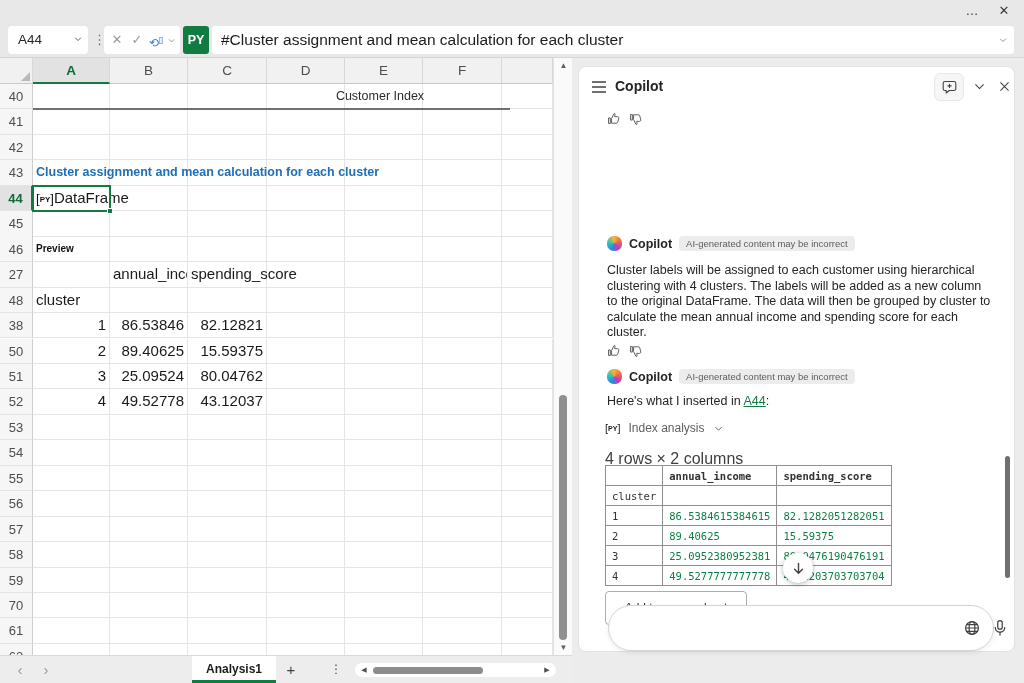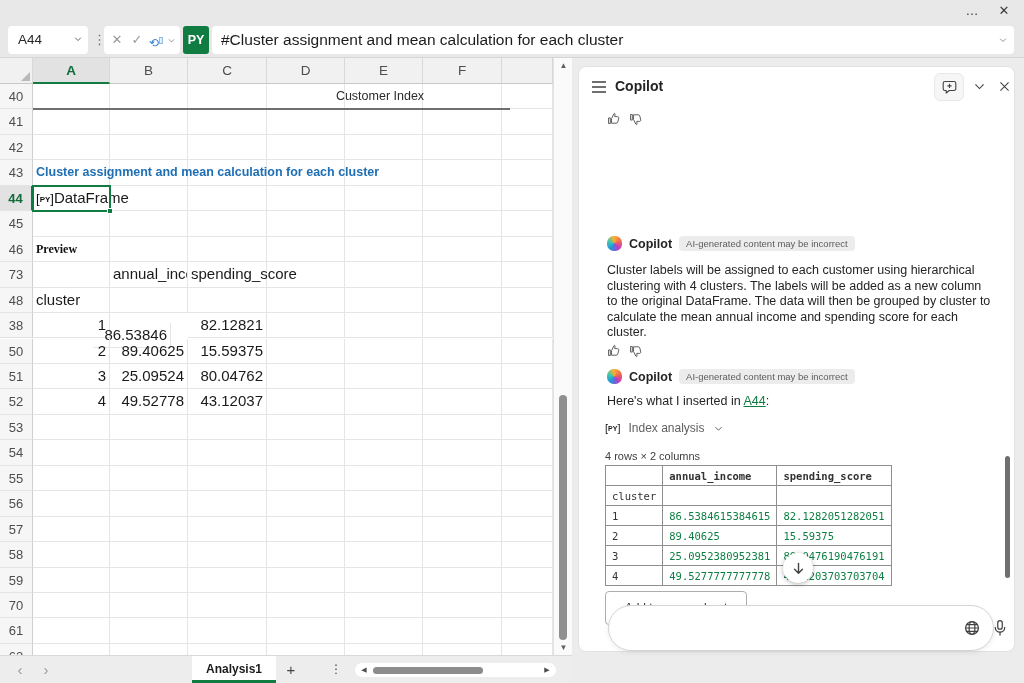--- a/index.html
+++ b/index.html
@@ -41,21 +41,21 @@
   .grid-body { position:absolute; left:0; top:26px; width:553px; height:571px; overflow:hidden; }
   .rowh { position:absolute; left:0; width:33px; background:#f6f6f6; border-right:1px solid #cfcfcf; border-bottom:1px solid #e3e3e3;
           text-align:center; font-size:13px; color:#4d4d4d; }
   .rowh.sel { background:#e2e2e2; color:#0e6b3a; font-weight:bold; border-right:2px solid #107C41; }
   .cell { position:absolute; border-right:1px solid #e5e5e5; border-bottom:1px solid #e5e5e5;
           font-size:15px; color:#1a1a1a; white-space:nowrap; padding:0 3px; overflow:visible; }
   .cell.has-text { z-index:2; }
   .cell.c-num { text-align:right; }
   .cell.c-clip { overflow:hidden; }
   .cell.c-heading { font-size:12.5px; font-weight:bold; color:#1F6FB5; }
-  .cell.c-small-bold { font-size:12px; font-weight:bold; color:#111;font-family:Liberation Serif, serif; }
+  .cell.c-small-bold { font-size:10px; font-weight:bold; color:#111; }
   .cell-py { font-size:13px; color:#111; }
   .cell-py b { font-size:8px; font-weight:bold; letter-spacing:0; position:relative; top:-1px; }
   .chart-edge { position:absolute; left:33px; top:50px; width:477px; height:0; border-top:2px solid #6f6f6f; z-index:3; }
   .chart-title { position:absolute; left:210px; top:26px; width:340px; height:25px; line-height:25px; text-align:center;
                  font-size:12.5px; color:#2b2b2b; z-index:3; }
   .selection { position:absolute; left:32px; top:127px; width:80px; height:27px; border:2px solid #107C41; z-index:4; }
   .fill-handle { position:absolute; right:-4px; bottom:-4px; width:6px; height:6px; background:#107C41; border:1px solid #fff; }
   .vscroll { position:absolute; left:553px; top:0; width:19px; height:597px; background:#fafafa; border-left:1px solid #e2e2e2; }
   .vs-arrow { position:absolute; left:0; width:19px; text-align:center; font-size:8px; color:#5f5f5f; }
   .vs-thumb { position:absolute; left:5px; width:8px; top:337px; height:245px; background:#8f8f8f; border-radius:4px; }
@@ -85,21 +85,21 @@
              background:conic-gradient(from 210deg,#2a8ce0,#31c7b5,#ffb02e,#ef6950,#c03bc4,#2a8ce0); }
   .attrib .a-name { font-size:12.5px; font-weight:bold; color:#242424; }
   .disclaimer { font-size:9.5px; color:#5c5c5c; background:#ececec; border-radius:4px; padding:2px 7px; }
   .resp { position:absolute; left:28px; width:384px; top:196px; font-size:12.5px; line-height:15.5px; color:#242424; }
   .inserted { position:absolute; left:28px; top:327px; font-size:12.5px; color:#242424; }
   .inserted a { color:#107C41; text-decoration:underline; }
   .analysis-row { position:absolute; left:26px; top:354px; display:flex; align-items:center; gap:8px; }
   .py-mini { font-size:11px; color:#1b1b1b; }
   .py-mini b { font-size:7px; font-weight:bold; position:relative; top:-1px; }
   .sa-label { font-size:12px; color:#5f5f5f; }
-  .dims { position:absolute; left:26px; top:383px; font-size:11px; color:#3f3f3f; }
+  .dims { position:absolute; left:26px; top:383px; font-size:16px; color:#3f3f3f; }
   .ctable { position:absolute; left:26px; top:398px; border-collapse:collapse; table-layout:fixed;
             font-family:"DejaVu Sans Mono", monospace; font-size:10.5px; }
   .ctable td, .ctable th { border:1px solid #8f8f8f; padding:3px 6px; height:20px; text-align:left;
                            overflow:hidden; white-space:nowrap; }
   .ctable th { font-weight:bold; color:#333; }
   .ctable td { color:#0E7F43; }
   .ctable td.rowlab { color:#333; }
   .add-btn { position:absolute; left:26px; top:524px; width:142px; height:34px; background:#fff; border:1px solid #adadad;
              border-radius:4px; font-size:12px; color:#333; text-align:center; line-height:32px; overflow:hidden; z-index:1; }
   .fab { position:absolute; left:204px; top:486px; width:30px; height:30px; border-radius:50%; background:#fff;
@@ -217,39 +217,39 @@
         <div class="cell" style="left: 423px; top: 127.25px; width: 79px; height: 25.45px; line-height: 24.45px;"></div>
         <div class="cell" style="left: 502px; top: 127.25px; width: 51px; height: 25.45px;"></div>
         <div class="rowh" style="top: 152.7px; height: 25.45px; line-height: 25.45px;">46</div>
         <div class="cell has-text c-small-bold" style="left: 33px; top: 152.7px; width: 77px; height: 25.45px; line-height: 24.45px;">Preview</div>
         <div class="cell" style="left: 110px; top: 152.7px; width: 78px; height: 25.45px; line-height: 24.45px;"></div>
         <div class="cell" style="left: 188px; top: 152.7px; width: 79px; height: 25.45px; line-height: 24.45px;"></div>
         <div class="cell" style="left: 267px; top: 152.7px; width: 78px; height: 25.45px; line-height: 24.45px;"></div>
         <div class="cell" style="left: 345px; top: 152.7px; width: 78px; height: 25.45px; line-height: 24.45px;"></div>
         <div class="cell" style="left: 423px; top: 152.7px; width: 79px; height: 25.45px; line-height: 24.45px;"></div>
         <div class="cell" style="left: 502px; top: 152.7px; width: 51px; height: 25.45px;"></div>
-        <div class="rowh" style="top: 178.15px; height: 25.45px; line-height: 25.45px;">73</div>
+        <div class="rowh" style="top: 178.15px; height: 25.45px; line-height: 25.45px;">27</div>
         <div class="cell" style="left: 33px; top: 178.15px; width: 77px; height: 25.45px; line-height: 24.45px;"></div>
         <div class="cell has-text c-clip" style="left: 110px; top: 178.15px; width: 78px; height: 25.45px; line-height: 24.45px;">annual_income</div>
         <div class="cell has-text" style="left: 188px; top: 178.15px; width: 79px; height: 25.45px; line-height: 24.45px;">spending_score</div>
         <div class="cell" style="left: 267px; top: 178.15px; width: 78px; height: 25.45px; line-height: 24.45px;"></div>
         <div class="cell" style="left: 345px; top: 178.15px; width: 78px; height: 25.45px; line-height: 24.45px;"></div>
         <div class="cell" style="left: 423px; top: 178.15px; width: 79px; height: 25.45px; line-height: 24.45px;"></div>
         <div class="cell" style="left: 502px; top: 178.15px; width: 51px; height: 25.45px;"></div>
         <div class="rowh" style="top: 203.6px; height: 25.45px; line-height: 25.45px;">48</div>
         <div class="cell has-text" style="left: 33px; top: 203.6px; width: 77px; height: 25.45px; line-height: 24.45px;">cluster</div>
         <div class="cell" style="left: 110px; top: 203.6px; width: 78px; height: 25.45px; line-height: 24.45px;"></div>
         <div class="cell" style="left: 188px; top: 203.6px; width: 79px; height: 25.45px; line-height: 24.45px;"></div>
         <div class="cell" style="left: 267px; top: 203.6px; width: 78px; height: 25.45px; line-height: 24.45px;"></div>
         <div class="cell" style="left: 345px; top: 203.6px; width: 78px; height: 25.45px; line-height: 24.45px;"></div>
         <div class="cell" style="left: 423px; top: 203.6px; width: 79px; height: 25.45px; line-height: 24.45px;"></div>
         <div class="cell" style="left: 502px; top: 203.6px; width: 51px; height: 25.45px;"></div>
         <div class="rowh" style="top: 229.05px; height: 25.45px; line-height: 25.45px;">38</div>
         <div class="cell has-text c-num" style="left: 33px; top: 229.05px; width: 77px; height: 25.45px; line-height: 24.45px;">1</div>
-        <div class="cell has-text c-num" style="left: 93px; top: 229.05px; width: 78px; height: 25.45px; line-height: 24.45px; margin-top: 10px;">86.53846</div>
+        <div class="cell has-text c-num" style="left: 110px; top: 229.05px; width: 78px; height: 25.45px; line-height: 24.45px;">86.53846</div>
         <div class="cell has-text c-num" style="left: 188px; top: 229.05px; width: 79px; height: 25.45px; line-height: 24.45px;">82.12821</div>
         <div class="cell" style="left: 267px; top: 229.05px; width: 78px; height: 25.45px; line-height: 24.45px;"></div>
         <div class="cell" style="left: 345px; top: 229.05px; width: 78px; height: 25.45px; line-height: 24.45px;"></div>
         <div class="cell" style="left: 423px; top: 229.05px; width: 79px; height: 25.45px; line-height: 24.45px;"></div>
         <div class="cell" style="left: 502px; top: 229.05px; width: 51px; height: 25.45px;"></div>
         <div class="rowh" style="top: 254.5px; height: 25.45px; line-height: 25.45px;">50</div>
         <div class="cell has-text c-num" style="left: 33px; top: 254.5px; width: 77px; height: 25.45px; line-height: 24.45px;">2</div>
         <div class="cell has-text c-num" style="left: 110px; top: 254.5px; width: 78px; height: 25.45px; line-height: 24.45px;">89.40625</div>
         <div class="cell has-text c-num" style="left: 188px; top: 254.5px; width: 79px; height: 25.45px; line-height: 24.45px;">15.59375</div>
         <div class="cell" style="left: 267px; top: 254.5px; width: 78px; height: 25.45px; line-height: 24.45px;"></div>

